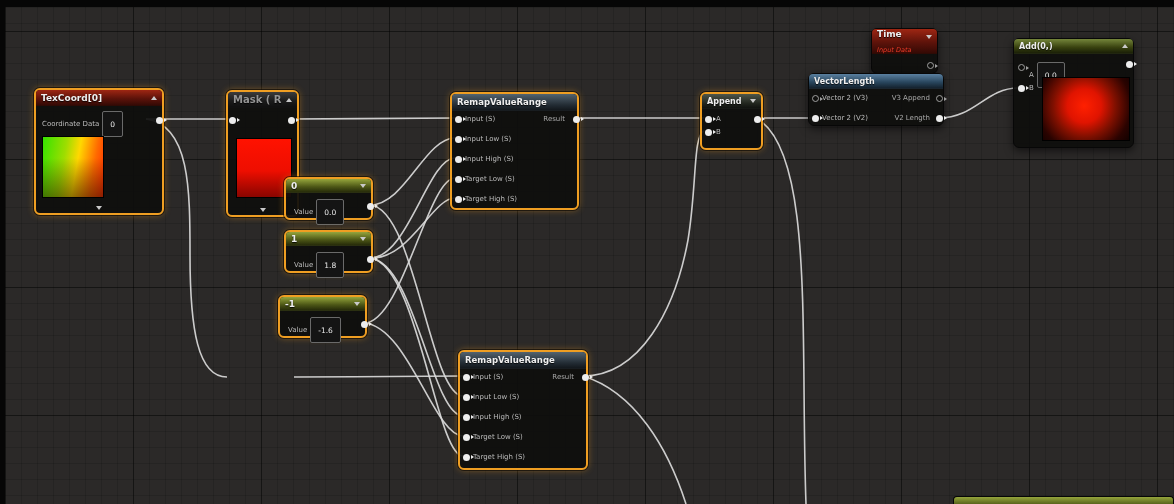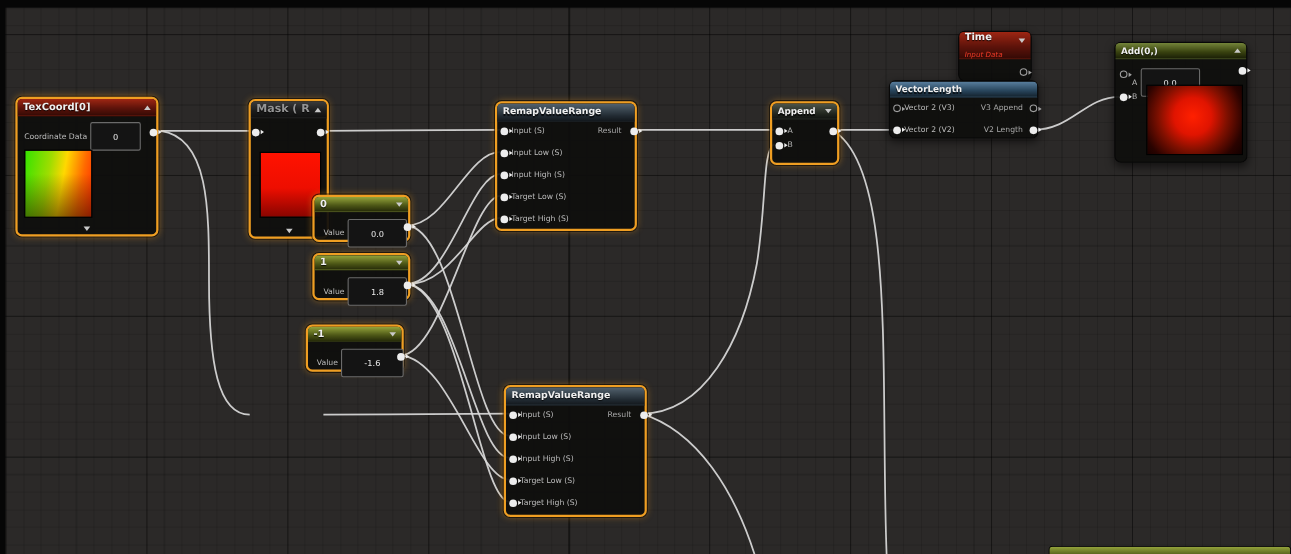--- a/index.html
+++ b/index.html
@@ -40,21 +40,21 @@
   .pin::after{content:"";position:absolute;left:7.5px;top:1px;width:0;height:0;
               border-left:3.5px solid #ededed;border-top:2.5px solid transparent;border-bottom:2.5px solid transparent}
   .pin.hollow{background:transparent;border:1px solid #9f9f9f}
   .pin.hollow::after{border-left-color:#9f9f9f;top:.5px;left:6.5px}
 
   .row{position:absolute;display:flex;align-items:center;gap:3px}
   .row.spread{justify-content:space-between}
   .lbl{font-size:7px;color:#bcbcbc;white-space:nowrap;line-height:1.2}
   .lbl.dim{color:#a8a8a8}
   .vbox{font-size:7.5px;color:#e9e9e9;background:#141414;border:1px solid #6a6a6a;border-radius:2px;
-        padding:0 20px;height:26px;line-height:9px;min-width:12px;text-align:left;display:inline-flex;align-items:center;justify-content:center}
+        padding:0 7px;height:26px;line-height:9px;min-width:12px;text-align:left;display:inline-flex;align-items:center;justify-content:center}
 
   .tri{width:0;height:0;display:inline-block;flex:0 0 auto}
   .tri-up{border-left:3.5px solid transparent;border-right:3.5px solid transparent;border-bottom:4.5px solid #c9c9c9}
   .tri-down{border-left:3.5px solid transparent;border-right:3.5px solid transparent;border-top:4.5px solid #c9c9c9}
   .bottom-chevron{position:absolute;left:50%;transform:translateX(-50%);bottom:3px}
   .hdr-chevron-abs{position:absolute;right:5px;top:6px}
 
   .preview{position:absolute;border:1px solid #000}
   .tex-preview{background:
      linear-gradient(to bottom, rgba(0,0,0,0) 35%, rgba(30,15,0,.5) 100%),
@@ -87,21 +87,21 @@
     <path d="M364,323 C402,323 428,178 455,178"></path>
     <path d="M364,323 C408,326 434,436 463,436"></path>
     <path d="M574,118 C620,118 662,118 704,118"></path>
     <path d="M583,376 C640,376 675,310 688,240 C697,185 693,135 704,131"></path>
     <path d="M756,118 C775,118 792,118 812,118"></path>
     <path d="M939,118 C975,118 986,88 1018,88"></path>
     <path d="M756,118 C815,150 800,340 806,504"></path>
     <path d="M583,376 C635,392 668,448 686,504"></path>
   </svg>
 
-  <div class="node selected" style="left:14px;top:88px;width:130px;height:127px">
+  <div class="node selected" style="left:34px;top:88px;width:130px;height:127px">
     <div class="hdr hdr-red">
       <span class="hdr-title">TexCoord[0]</span>
       <span class="tri tri-up"></span>
     </div>
     <div class="row" style="left:6px;top:21px;right:14px">
       <span class="lbl">Coordinate Data</span>
       <span class="vbox">0</span>
     </div>
     <span class="pin" style="left:120px;top:27px"></span>
     <div class="preview tex-preview" style="left:6px;top:46px;width:62px;height:62px"></div>

